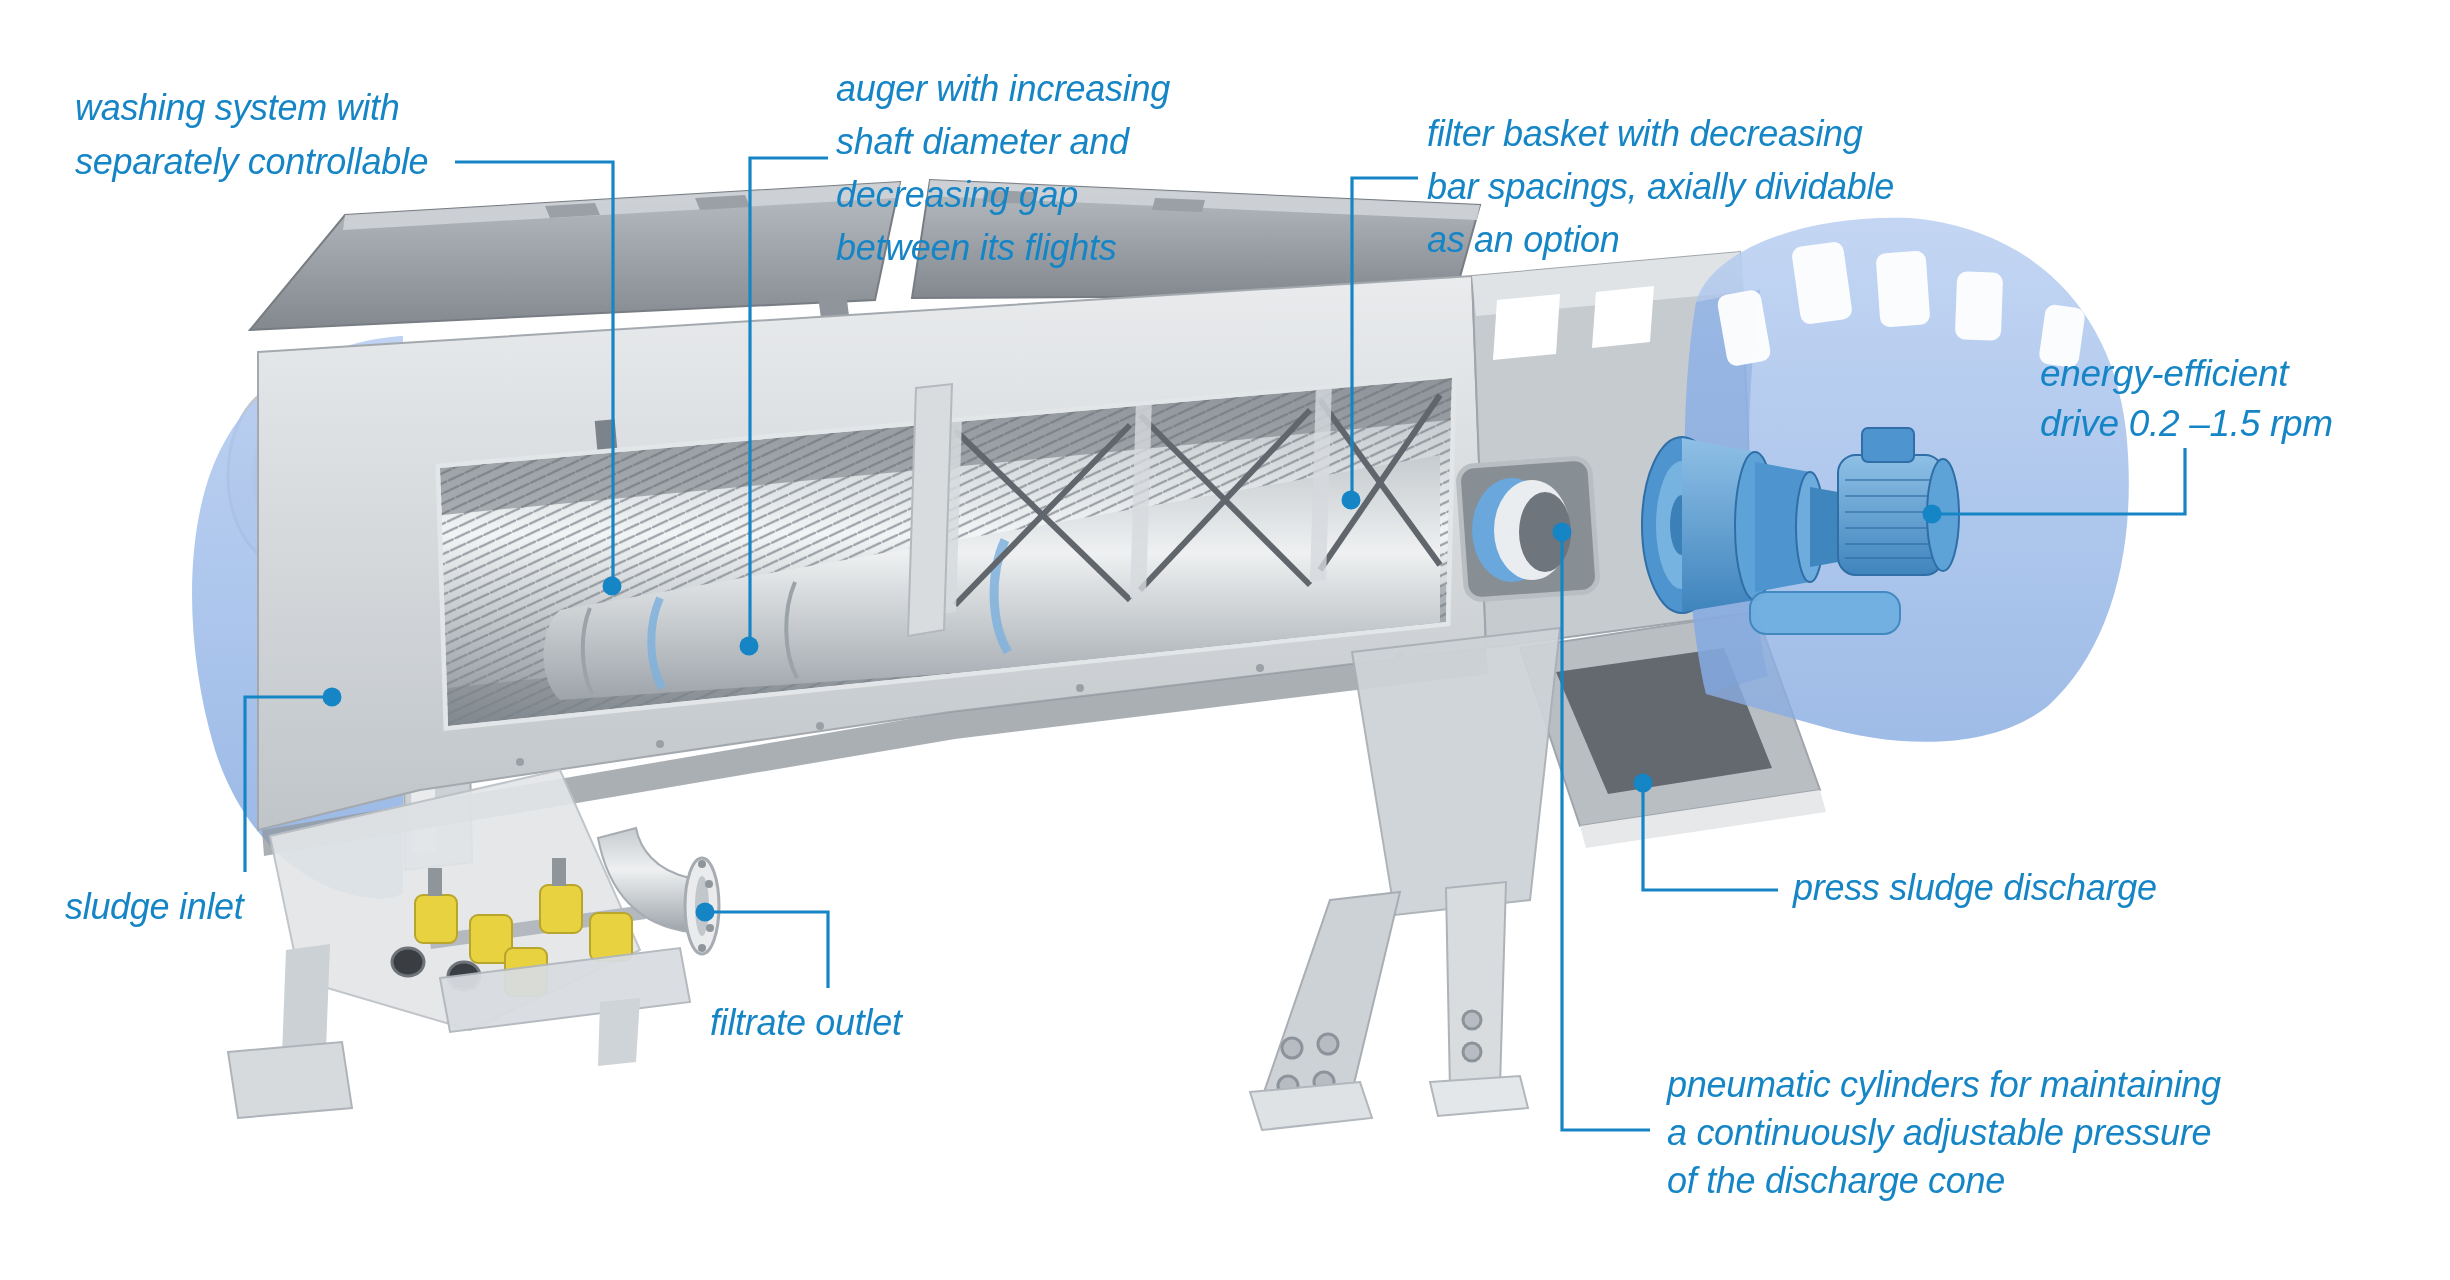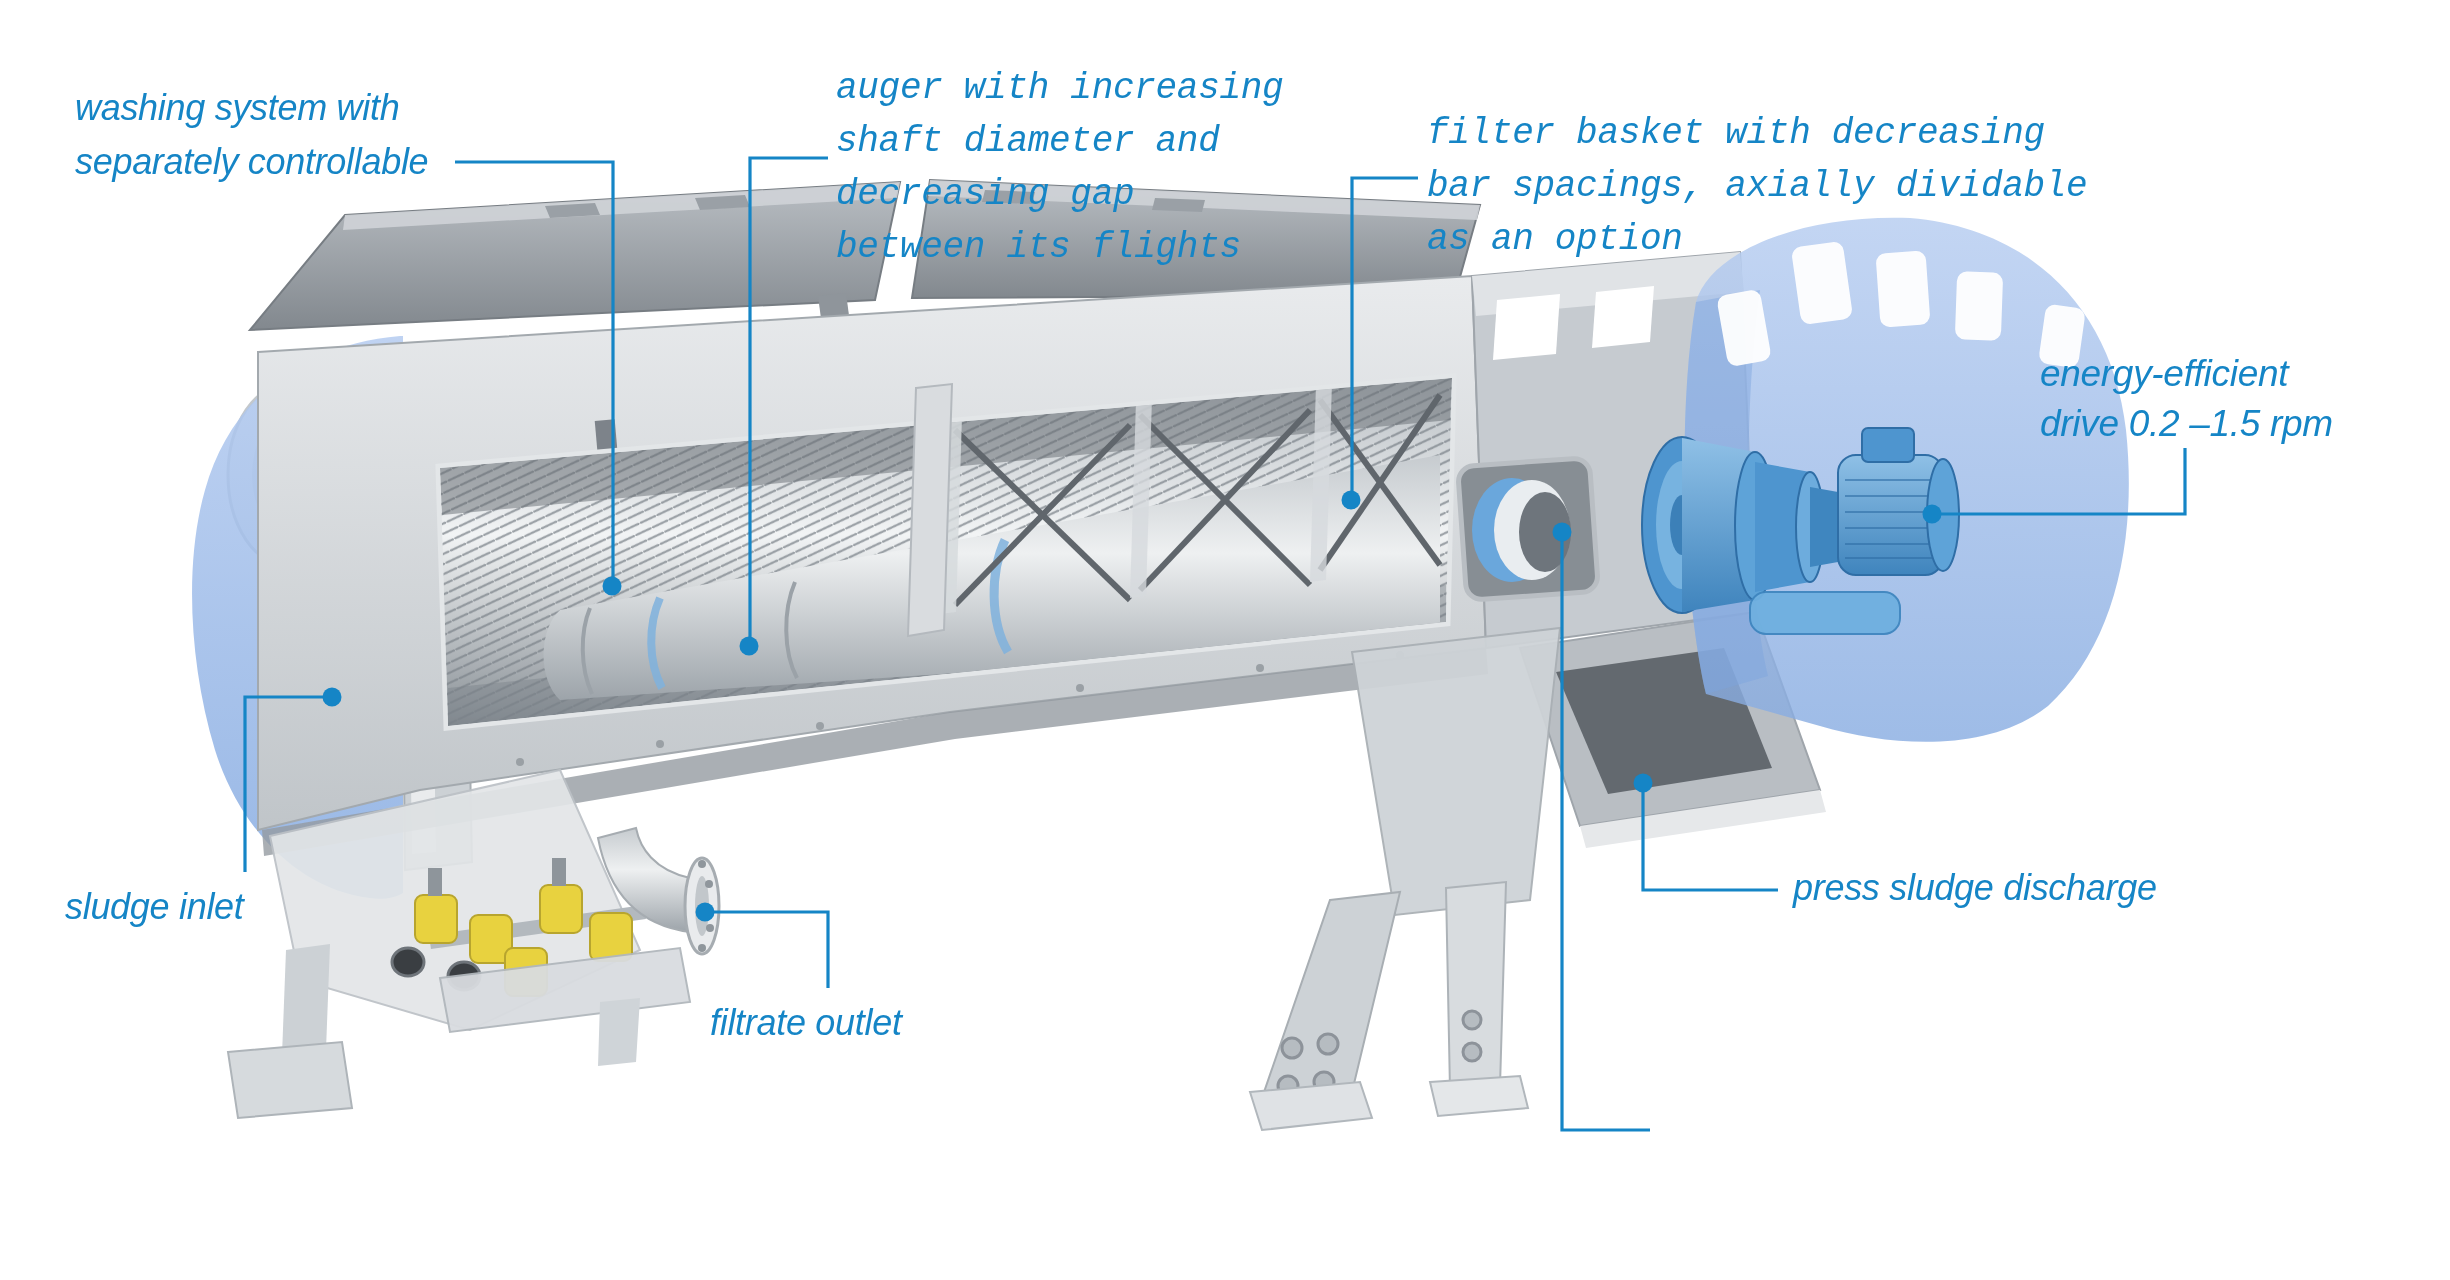--- a/index.html
+++ b/index.html
@@ -3,21 +3,21 @@
 <meta charset="utf-8">
 <style>
   html,body{margin:0;padding:0;background:#ffffff;}
   .stage{position:relative;width:2450px;height:1280px;background:#ffffff;overflow:hidden;
          font-family:"Liberation Sans", sans-serif;}
   .stage svg{position:absolute;left:0;top:0;}
   .lbl{position:absolute;color:var(--label-blue,#1585c6);
        font-style:italic;font-size:36px;line-height:52px;letter-spacing:-0.3px;white-space:nowrap;}
   .lbl span{display:block;}
   .lh54{line-height:54px;}
-  .lh53{line-height:53px;font-family:Liberation Mono, monospace;}
+  .lh53{line-height:53px;}
   .lh50{line-height:50px;font-size:37px;margin-top:8px;}
   .lh48{line-height:48px;}
   .leader{fill:none;stroke:var(--label-blue,#1585c6);stroke-width:3.2px;}
   .ldot{fill:var(--label-blue,#1585c6);stroke:none;}
 </style>
 </head>
 <body>
 
 <div class="stage">
 
@@ -271,14 +271,19 @@
   </div>
 
   <div class="lbl" style="left:710px;top:997px">
     <span>filtrate outlet</span>
   </div>
 
   <div class="lbl" style="left:1793px;top:862px">
     <span>press sludge discharge</span>
   </div>
 
+  <div class="lbl lh48" style="left:1667px;top:1061px">
+    <span>pneumatic cylinders for maintaining</span>
+    <span>a continuously adjustable pressure</span>
+    <span>of the discharge cone</span>
+  </div>
 
 </div>
 
 </body></html>

